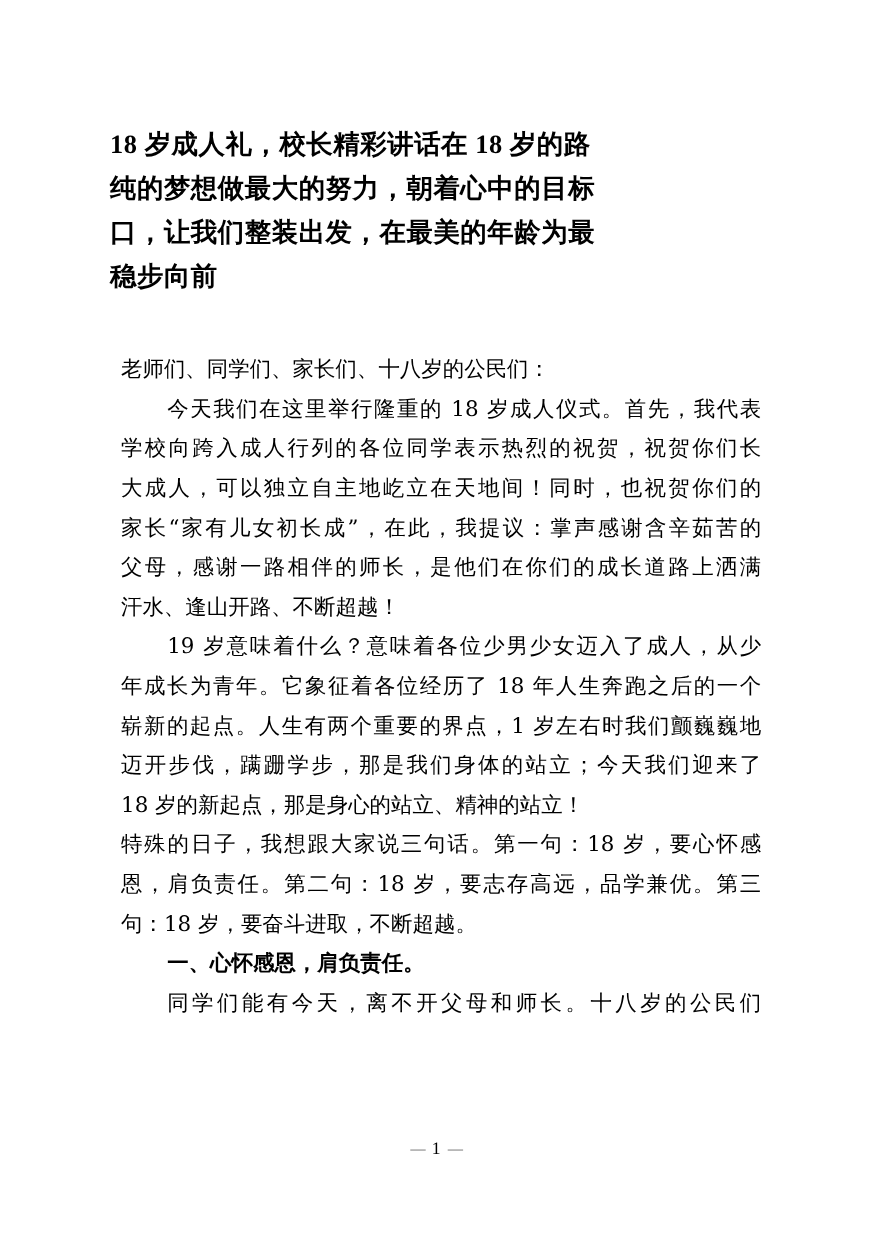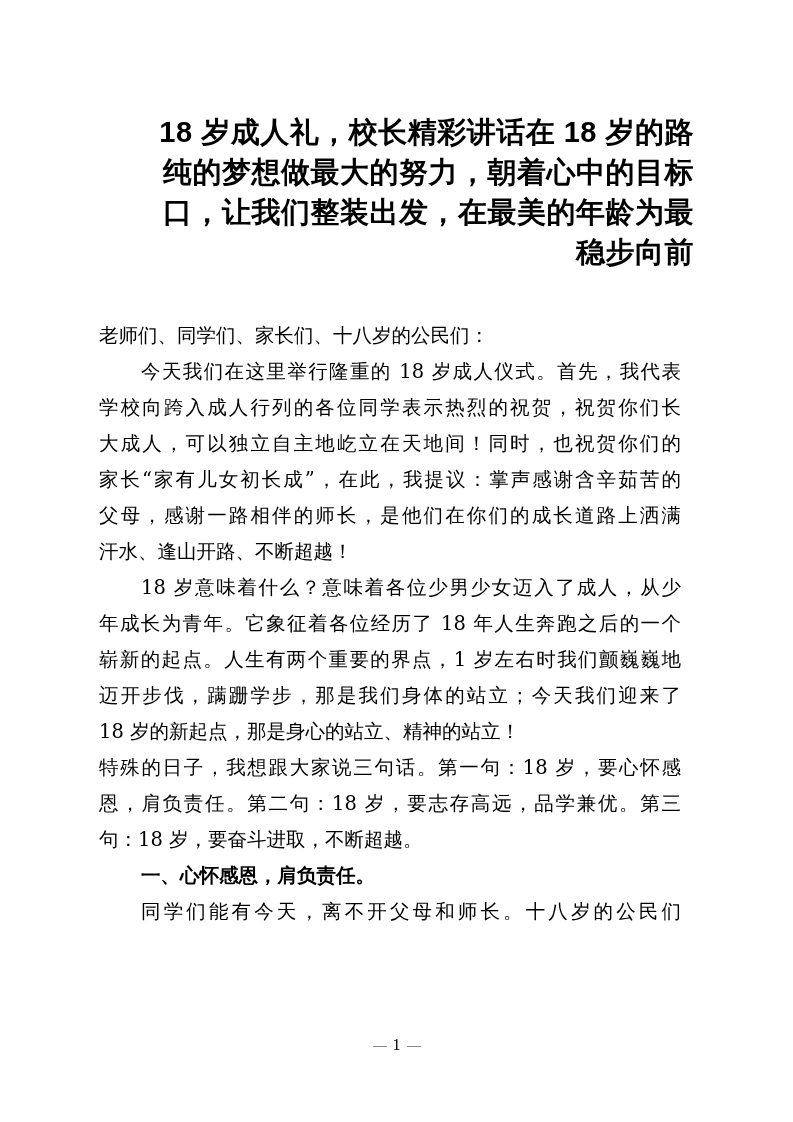--- a/index.html
+++ b/index.html
@@ -1,27 +1,27 @@
 <!DOCTYPE html>
 <html><head>
 <meta charset="utf-8">
 <style>
   html, body { margin: 0; padding: 0; background: #ffffff; }
   body { width: 793px; height: 1122px; position: relative; overflow: hidden; color: #000; }
   .page { position: absolute; left: 0; top: 0; width: 793px; height: 1122px; background: #fff; }
   .title {
     position: absolute; left: 100px; top: 112px; width: 594px;
-    text-align: right;
-    font-family: Liberation Sans, sans-serif;
-    font-weight: bold; font-size: 29px; line-height: 40px;
+    text-align: left;
+    font-family: Liberation Serif, serif;
+    font-weight: bold; font-size: 24px; line-height: 40px;
     letter-spacing: 0.5px;
   }
   .title .tline { display: block; white-space: nowrap; }
   .body {
-    position: absolute; left: 99px; top: 318px; width: 582px;
+    position: absolute; left: 110px; top: 318px; width: 582px;
     font-family: "DejaVu Serif", "Liberation Serif", serif;
     font-size: 19.5px; line-height: 36px;
   }
   .line { display: block; white-space: nowrap; text-align: justify; text-align-last: justify; height: 36px; }
   .line.last { text-align-last: left; }
   .line.indent { padding-left: 42px; }
   .line.heading { font-family: "DejaVu Sans", "Liberation Sans", sans-serif; font-weight: bold; text-align-last: left; }
   .footer {
     position: absolute; left: 0; top: 1036px; width: 793px; text-align: center;
     font-family: "Liberation Serif", serif; font-size: 16px; color: #000;
@@ -40,21 +40,21 @@
   </div>
 
   <div class="body" id="body">
       <span class="line last">老师们、同学们、家长们、十八岁的公民们：</span>
       <span class="line indent">今天我们在这里举行隆重的 18 岁成人仪式。首先，我代表</span>
       <span class="line">学校向跨入成人行列的各位同学表示热烈的祝贺，祝贺你们长</span>
       <span class="line">大成人，可以独立自主地屹立在天地间！同时，也祝贺你们的</span>
       <span class="line">家长“家有儿女初长成”，在此，我提议：掌声感谢含辛茹苦的</span>
       <span class="line">父母，感谢一路相伴的师长，是他们在你们的成长道路上洒满</span>
       <span class="line last">汗水、逢山开路、不断超越！</span>
-      <span class="line indent">18 岁意味着什么？意味着各位少男少女迈入了成人，从少</span>
+      <span class="line indent">19 岁意味着什么？意味着各位少男少女迈入了成人，从少</span>
       <span class="line">年成长为青年。它象征着各位经历了 18 年人生奔跑之后的一个</span>
       <span class="line">崭新的起点。人生有两个重要的界点，1 岁左右时我们颤巍巍地</span>
       <span class="line">迈开步伐，蹒跚学步，那是我们身体的站立；今天我们迎来了</span>
       <span class="line last">18 岁的新起点，那是身心的站立、精神的站立！</span>
       <span class="line">特殊的日子，我想跟大家说三句话。第一句：18 岁，要心怀感</span>
       <span class="line">恩，肩负责任。第二句：18 岁，要志存高远，品学兼优。第三</span>
       <span class="line last">句：18 岁，要奋斗进取，不断超越。</span>
       <span class="line indent heading">一、心怀感恩，肩负责任。</span>
       <span class="line indent">同学们能有今天，离不开父母和师长。十八岁的公民们</span>
     </div>

